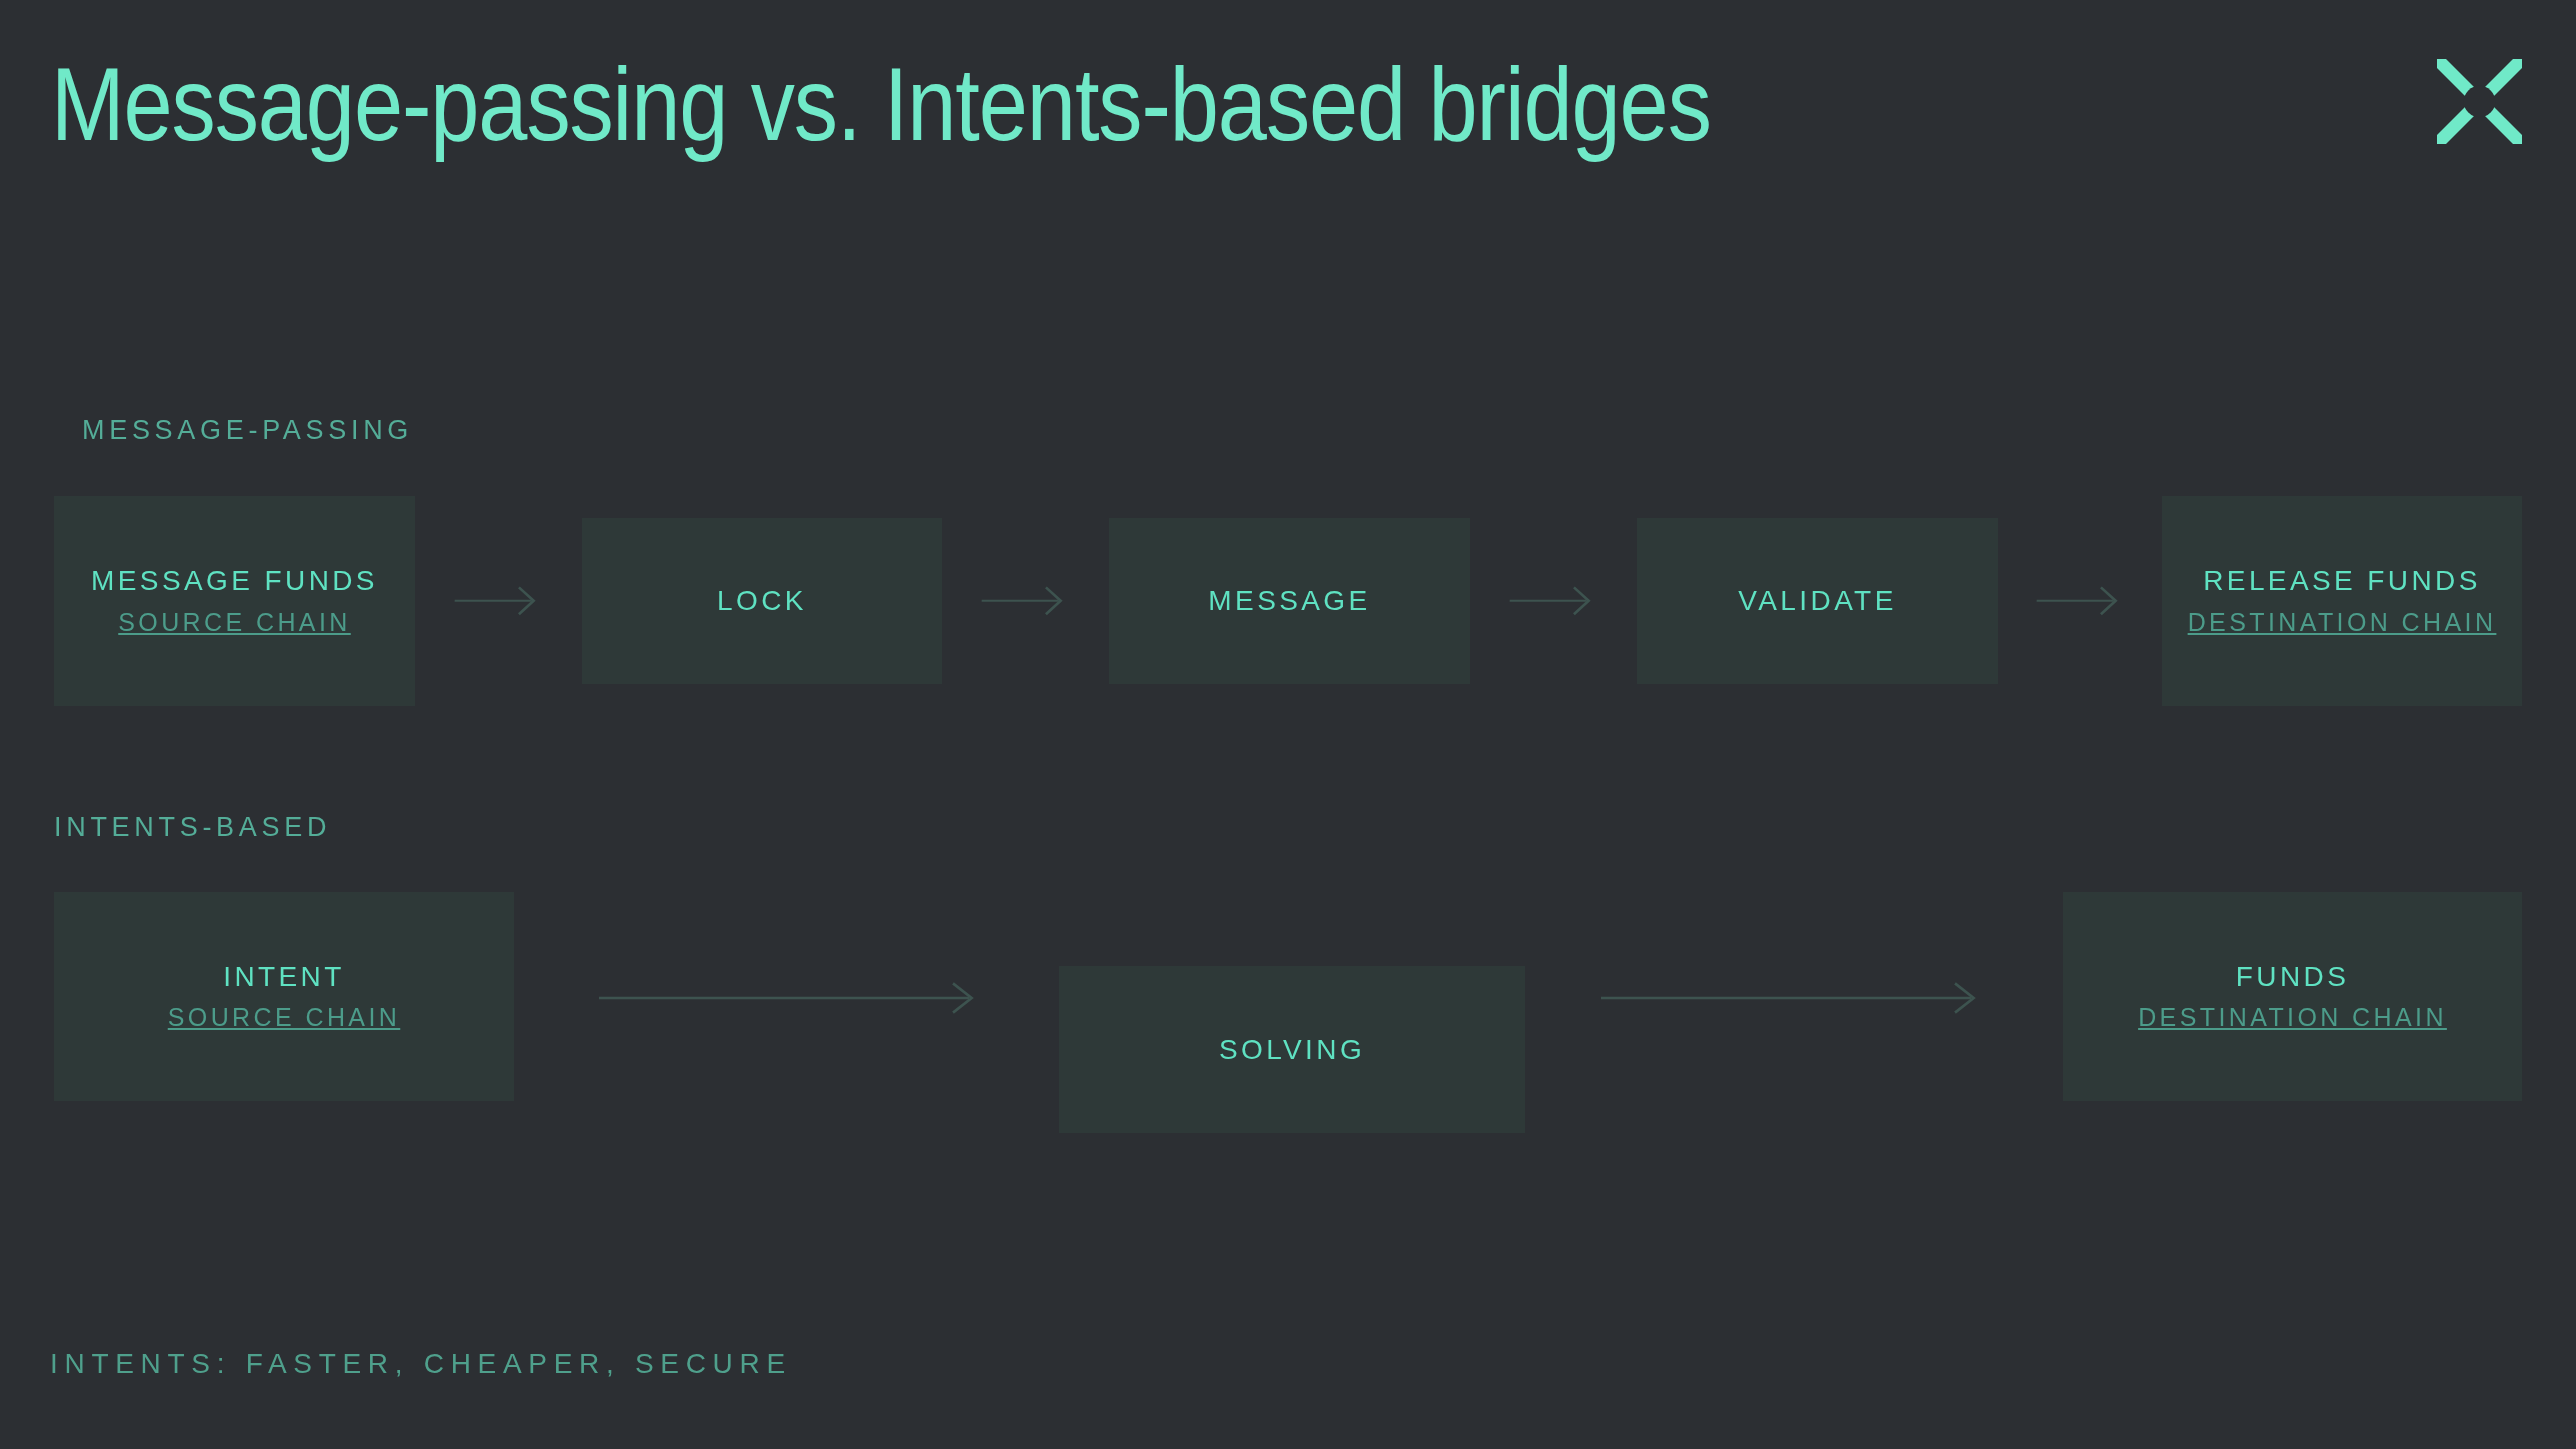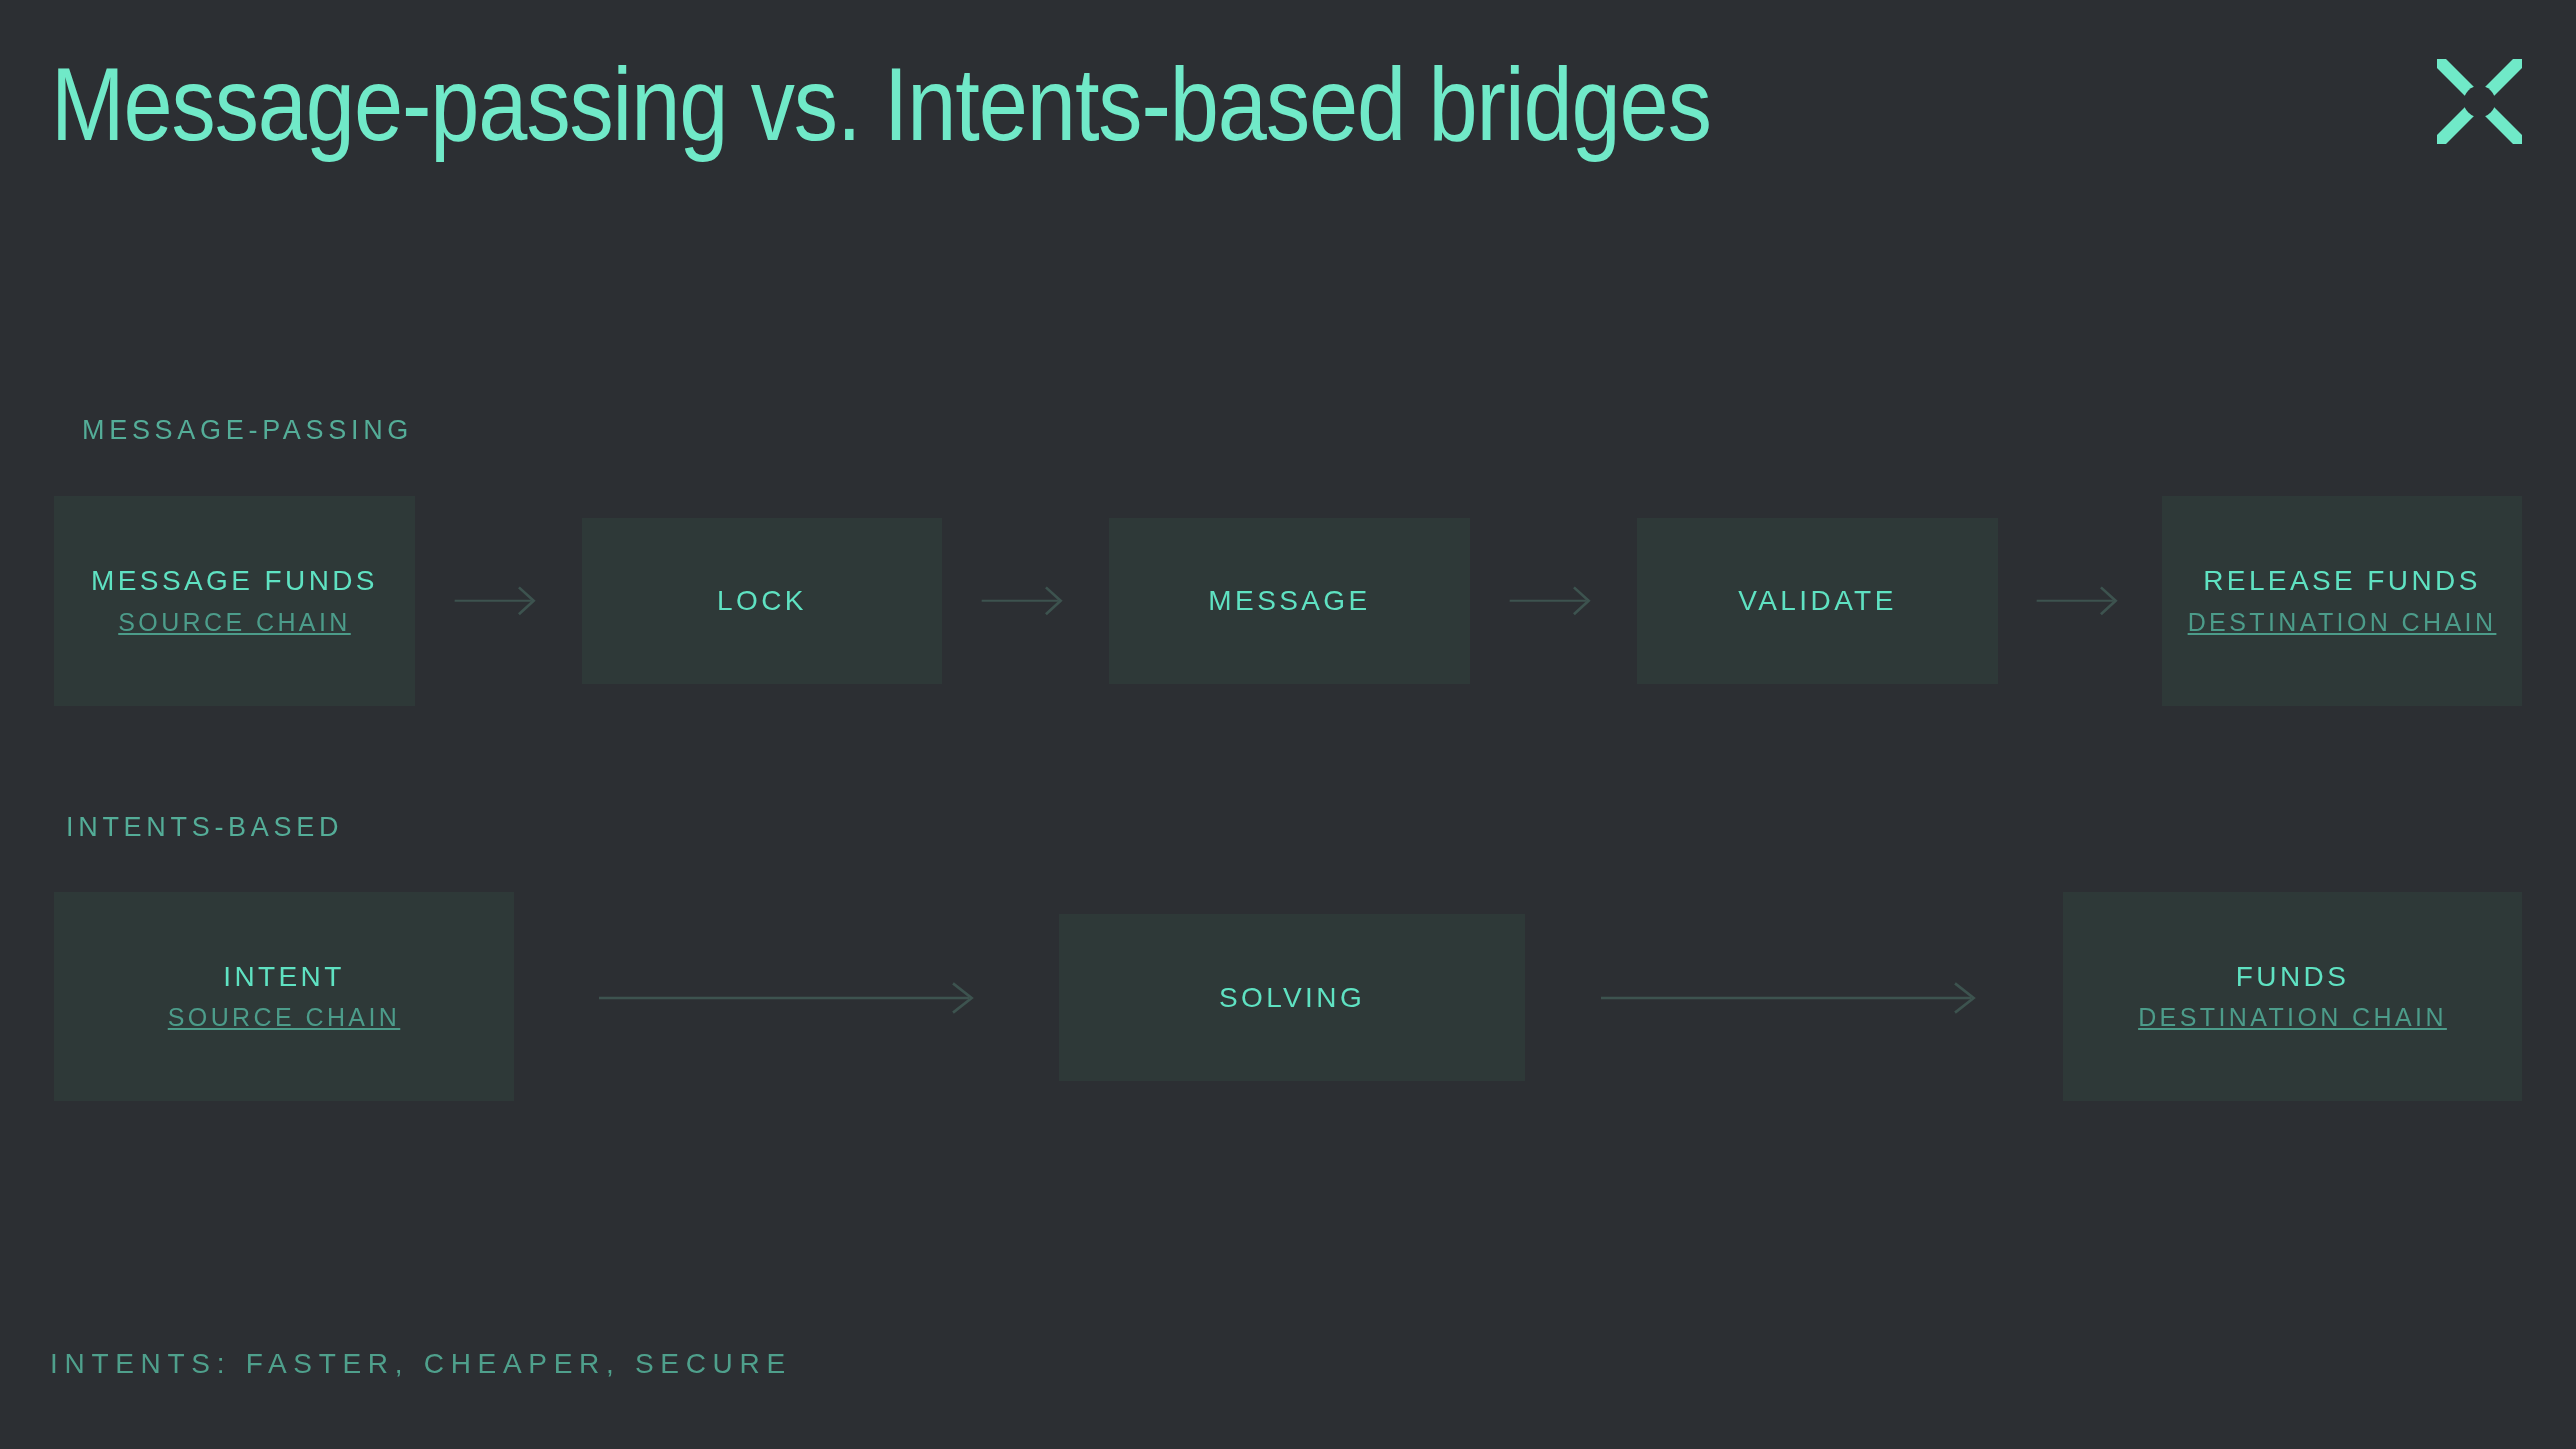--- a/index.html
+++ b/index.html
@@ -28,21 +28,21 @@
   }
   .logo{
     position:absolute;left:2437px;top:59px;width:85px;height:85px;
   }
   .flow-label{
     position:absolute;left:54px;
     font-size:27px;line-height:1;font-weight:400;
     letter-spacing:4.7px;color:var(--label);white-space:nowrap;
   }
   .label-1{top:417px;margin-left:28px;}
-  .label-2{top:814px;margin-left:12px;}
+  .label-2{top:814px;}
   .box{
     position:absolute;background:var(--box);
     display:flex;flex-direction:column;align-items:center;justify-content:center;
     gap:14.8px;
   }
   .box-title{
     font-size:28px;line-height:1;letter-spacing:3.4px;
     color:var(--text-bright);white-space:nowrap;
   }
   .box-sub{
@@ -50,21 +50,21 @@
     color:var(--text-dim);white-space:nowrap;text-decoration:underline;
   }
   
   .b1{left:54px;  top:496px;width:361px;height:210px;}
   .b2{left:582px; top:518px;width:360px;height:166px;}
   .b3{left:1109px;top:518px;width:361px;height:166px;}
   .b4{left:1637px;top:518px;width:361px;height:166px;align-items:center;}
   .b5{left:2162px;top:496px;width:360px;height:210px;}
   
   .c1{left:54px;  top:892px;width:460px;height:209px;}
-  .c2{left:1059px;top:914px;width:466px;height:167px;}
+  .c2{left:1059px;top:966px;width:466px;height:167px;}
   .c3{left:2063px;top:892px;width:459px;height:209px;}
   .arrow{position:absolute;}
   .a1{left:454px; top:586px;}
   .a2{left:981px;top:586px;}
   .a3{left:1509px;top:586px;}
   .a4{left:2036px;top:586px;}
   .r2a1{left:597px; top:982px;}
   .r2a2{left:1599px;top:982px;}
   .arrow line,.arrow polyline{stroke:var(--arrow);fill:none;}
   .footer{

